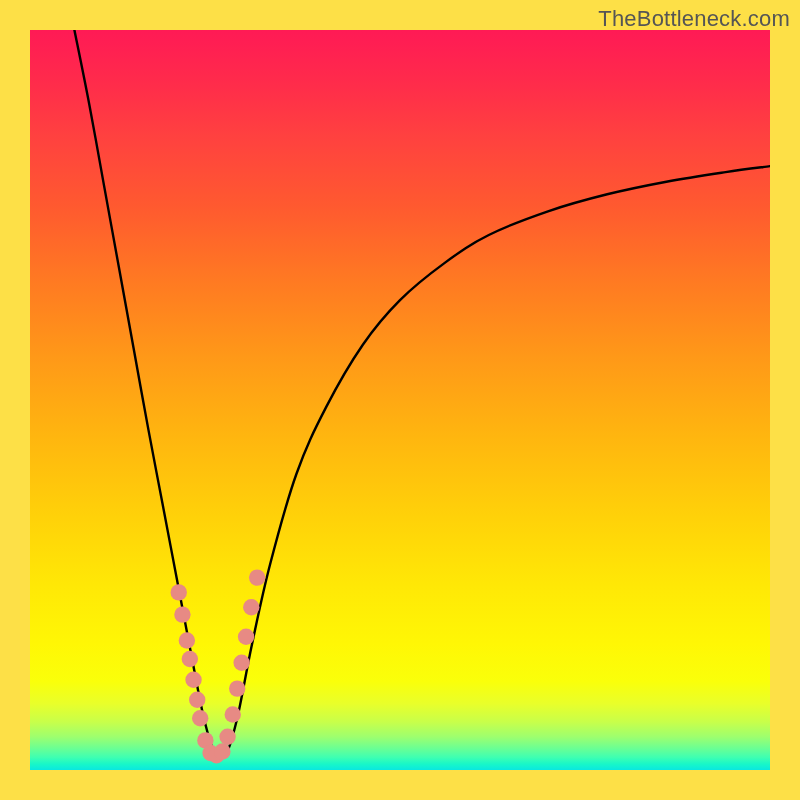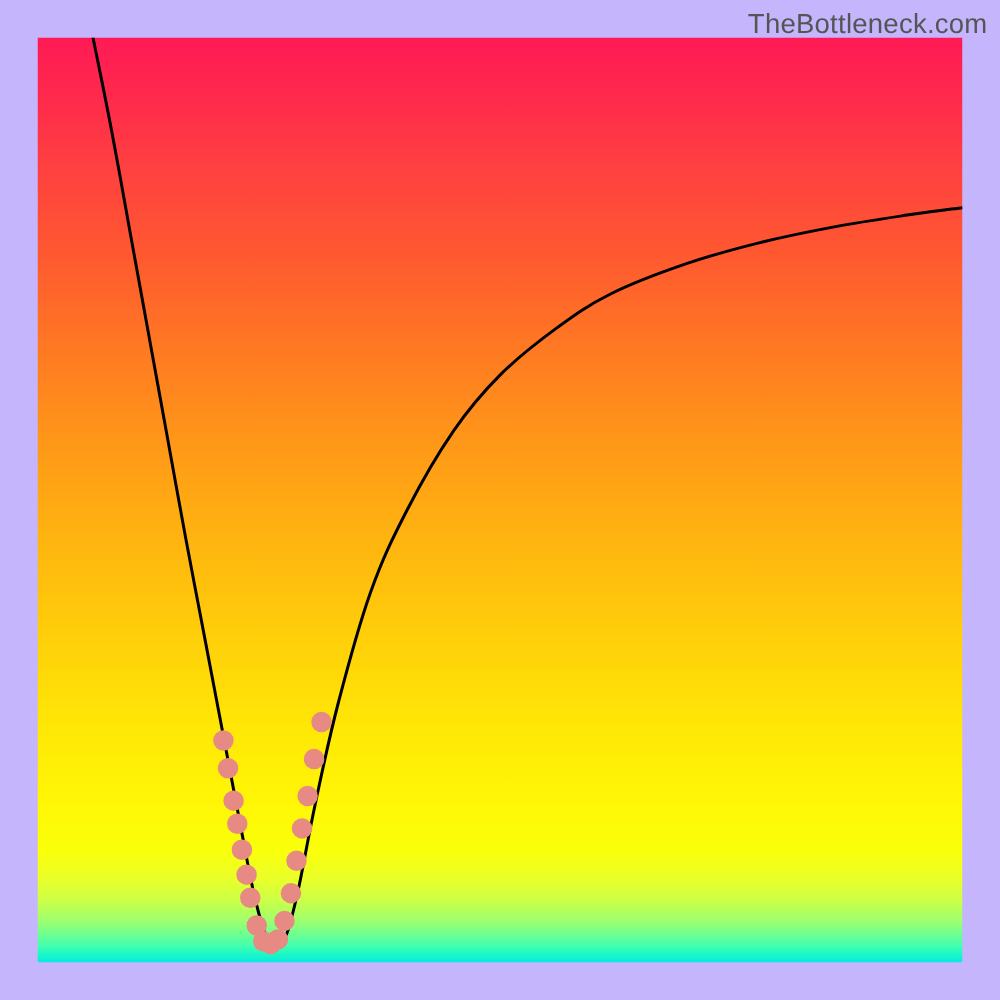--- a/index.html
+++ b/index.html
@@ -7,21 +7,21 @@
     padding: 0;
     width: 800px;
     height: 800px;
     overflow: hidden;
     background: #000;
     font-family: Arial, Helvetica, sans-serif;
   }
   .frame {
     position: absolute;
     inset: 0;
-    background: #c4b5fd;
+    background: #fde047;
   }
   .plot-area {
     position: absolute;
     left: 30px;
     top: 30px;
     width: 740px;
     height: 740px;
     overflow: hidden;
   }
   .gradient-bg {

